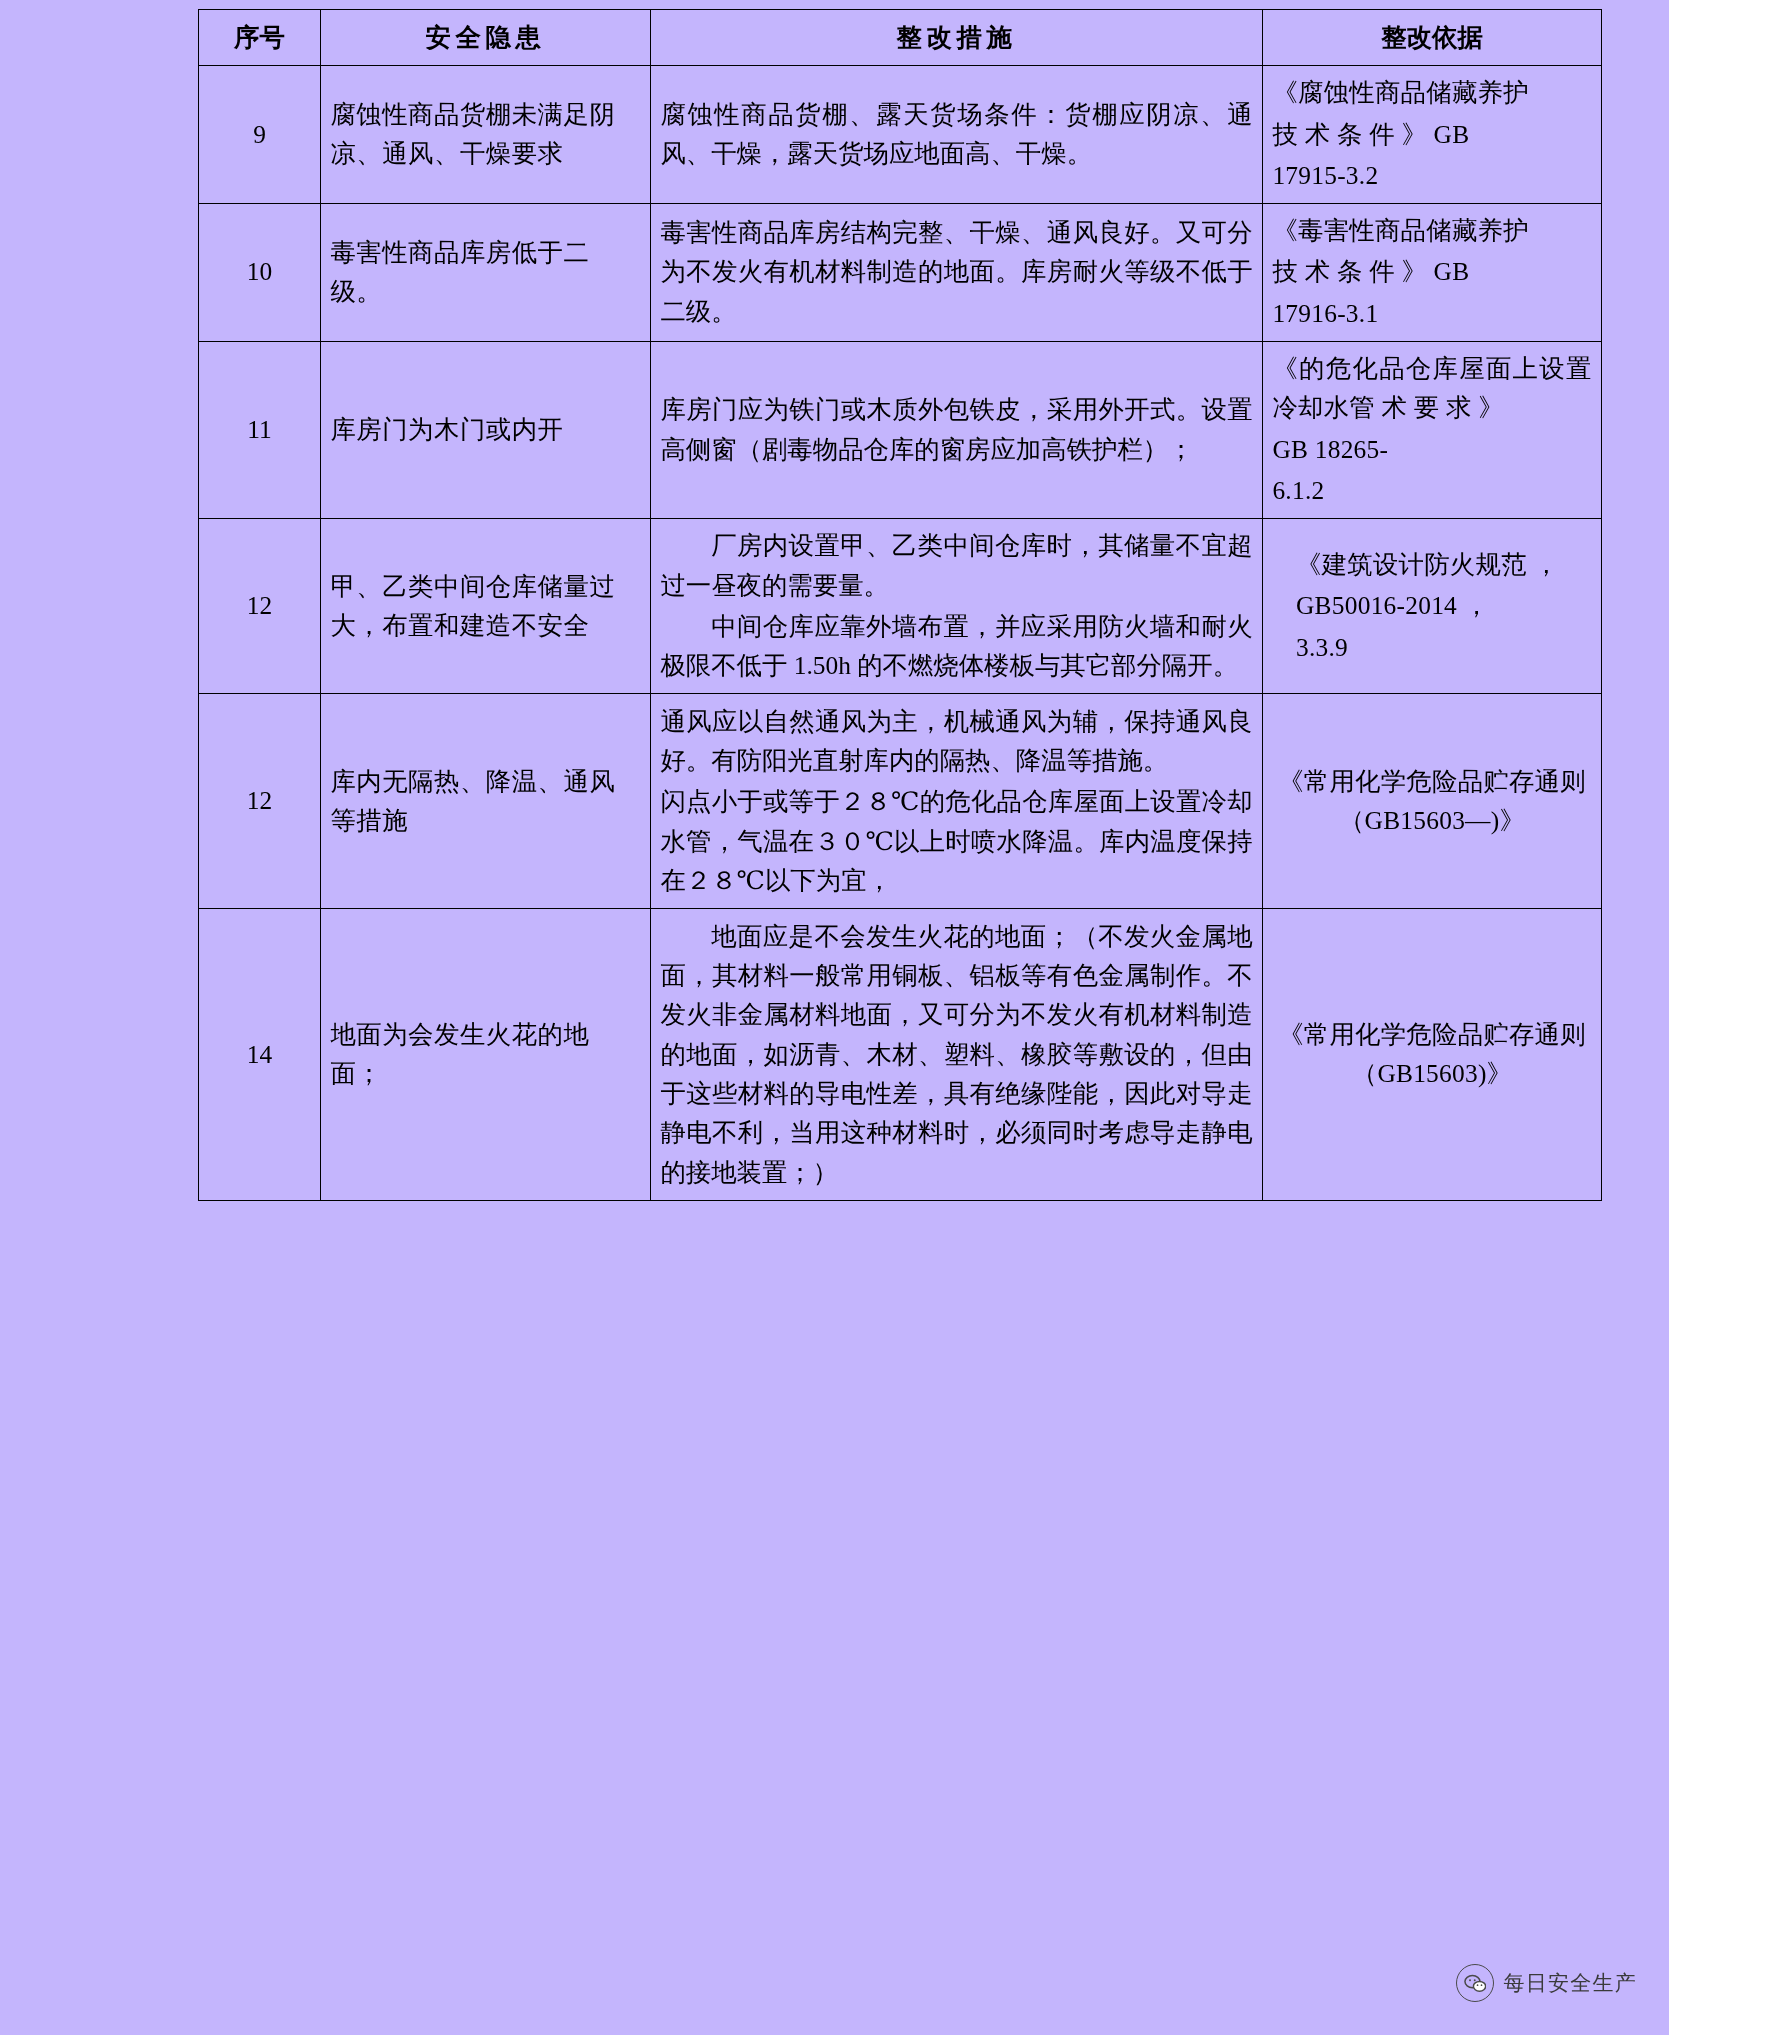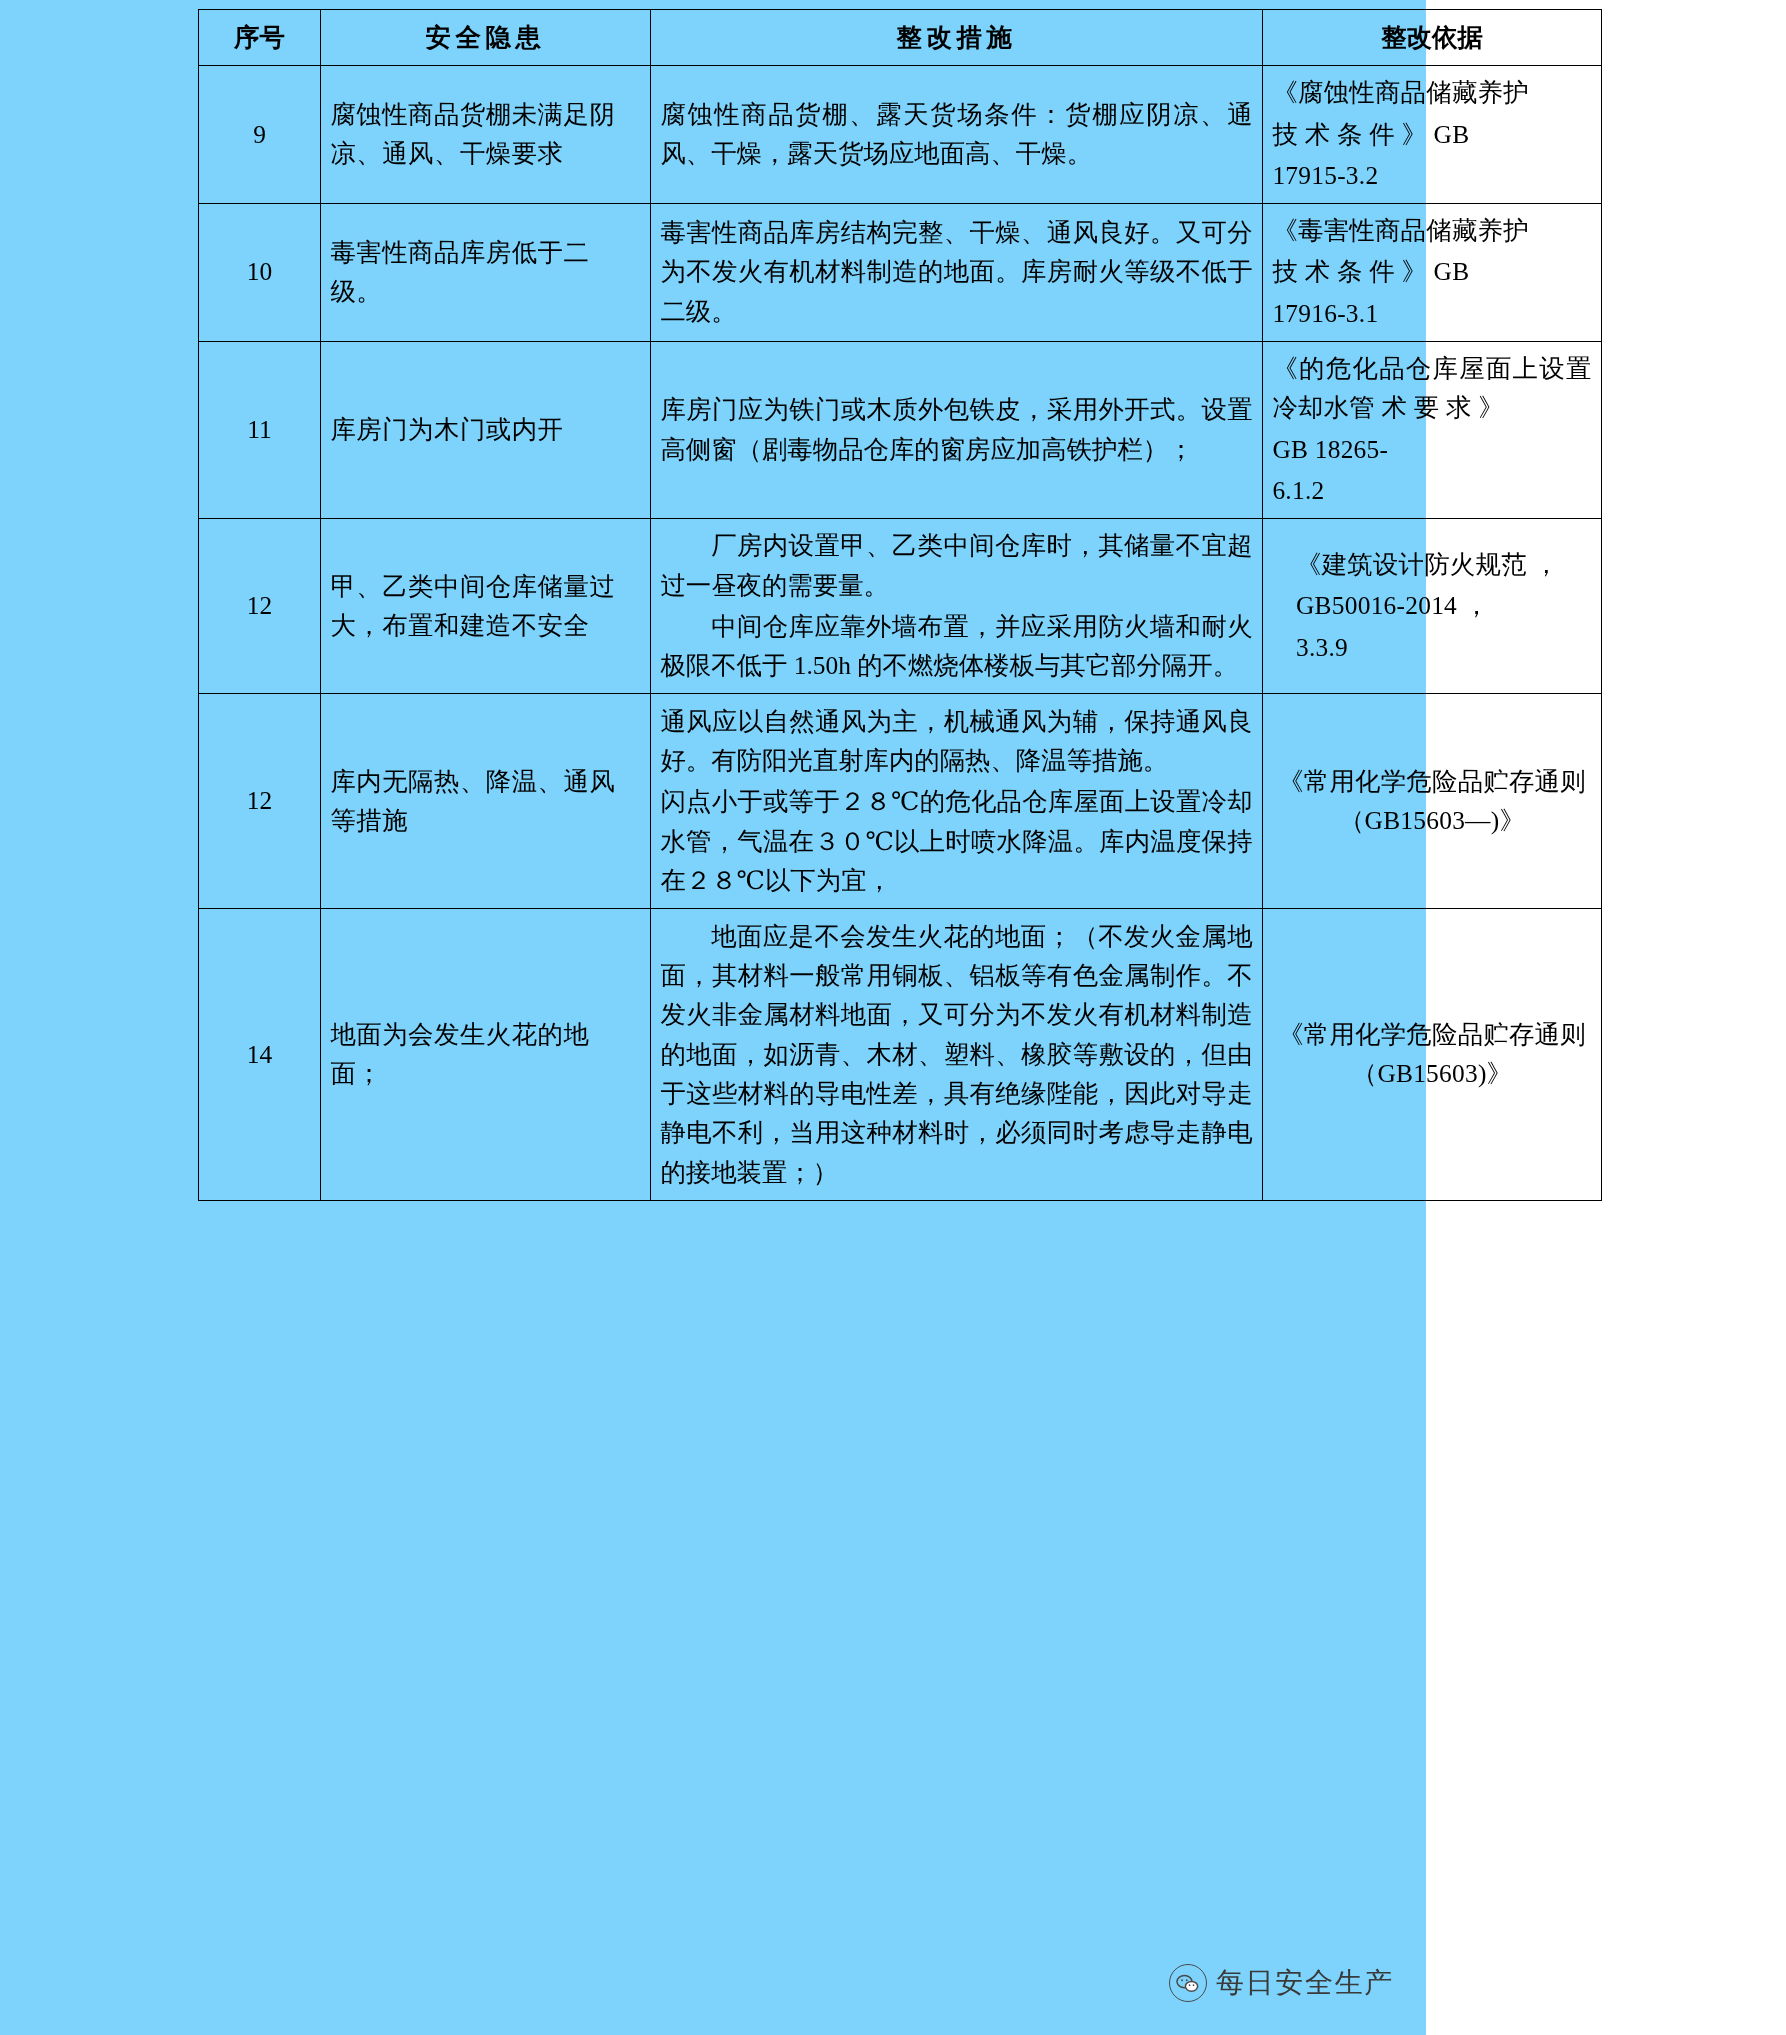--- a/index.html
+++ b/index.html
@@ -5,24 +5,24 @@
   html, body {
     margin: 0;
     padding: 0;
     background: #ffffff;
   }
   body {
     font-family: "Liberation Serif", "DejaVu Serif", serif;
     color: #000000;
   }
   .page {
-    width: 1426px;
+    width: 1669px;
     min-height: 2036px;
     position: relative;
-    background: #7dd3fc;
+    background: #c4b5fd;
     box-sizing: border-box;
     padding: 9.4px 188px 0 198px;
   }
   table.doc-table {
     border-collapse: collapse;
     width: 1403px;
     table-layout: fixed;
   }
   table.doc-table td, table.doc-table th {
     border: 1.9px solid #000000;
@@ -70,24 +70,24 @@
   td.basis.center { text-align: center; }
   .p { margin: 0; }
   .p + .p { margin-top: 1.9px; }
   .indent { text-indent: 2em; }
 
   .watermark {
     position: absolute;
     right: 32px;
     bottom: 34px;
     display: flex;
-    align-items: flex-end;
+    align-items: center;
     gap: 9.4px;
     color: #3a3a3a;
-    font-size: 28px;
+    font-size: 21px;
     font-family: "Liberation Sans", sans-serif;
   }
   .wm-logo {
     width: 36px;
     height: 36px;
     border-radius: 50%;
     border: 1.9px solid #4a4a4a;
     display: flex;
     align-items: center;
     justify-content: center;

